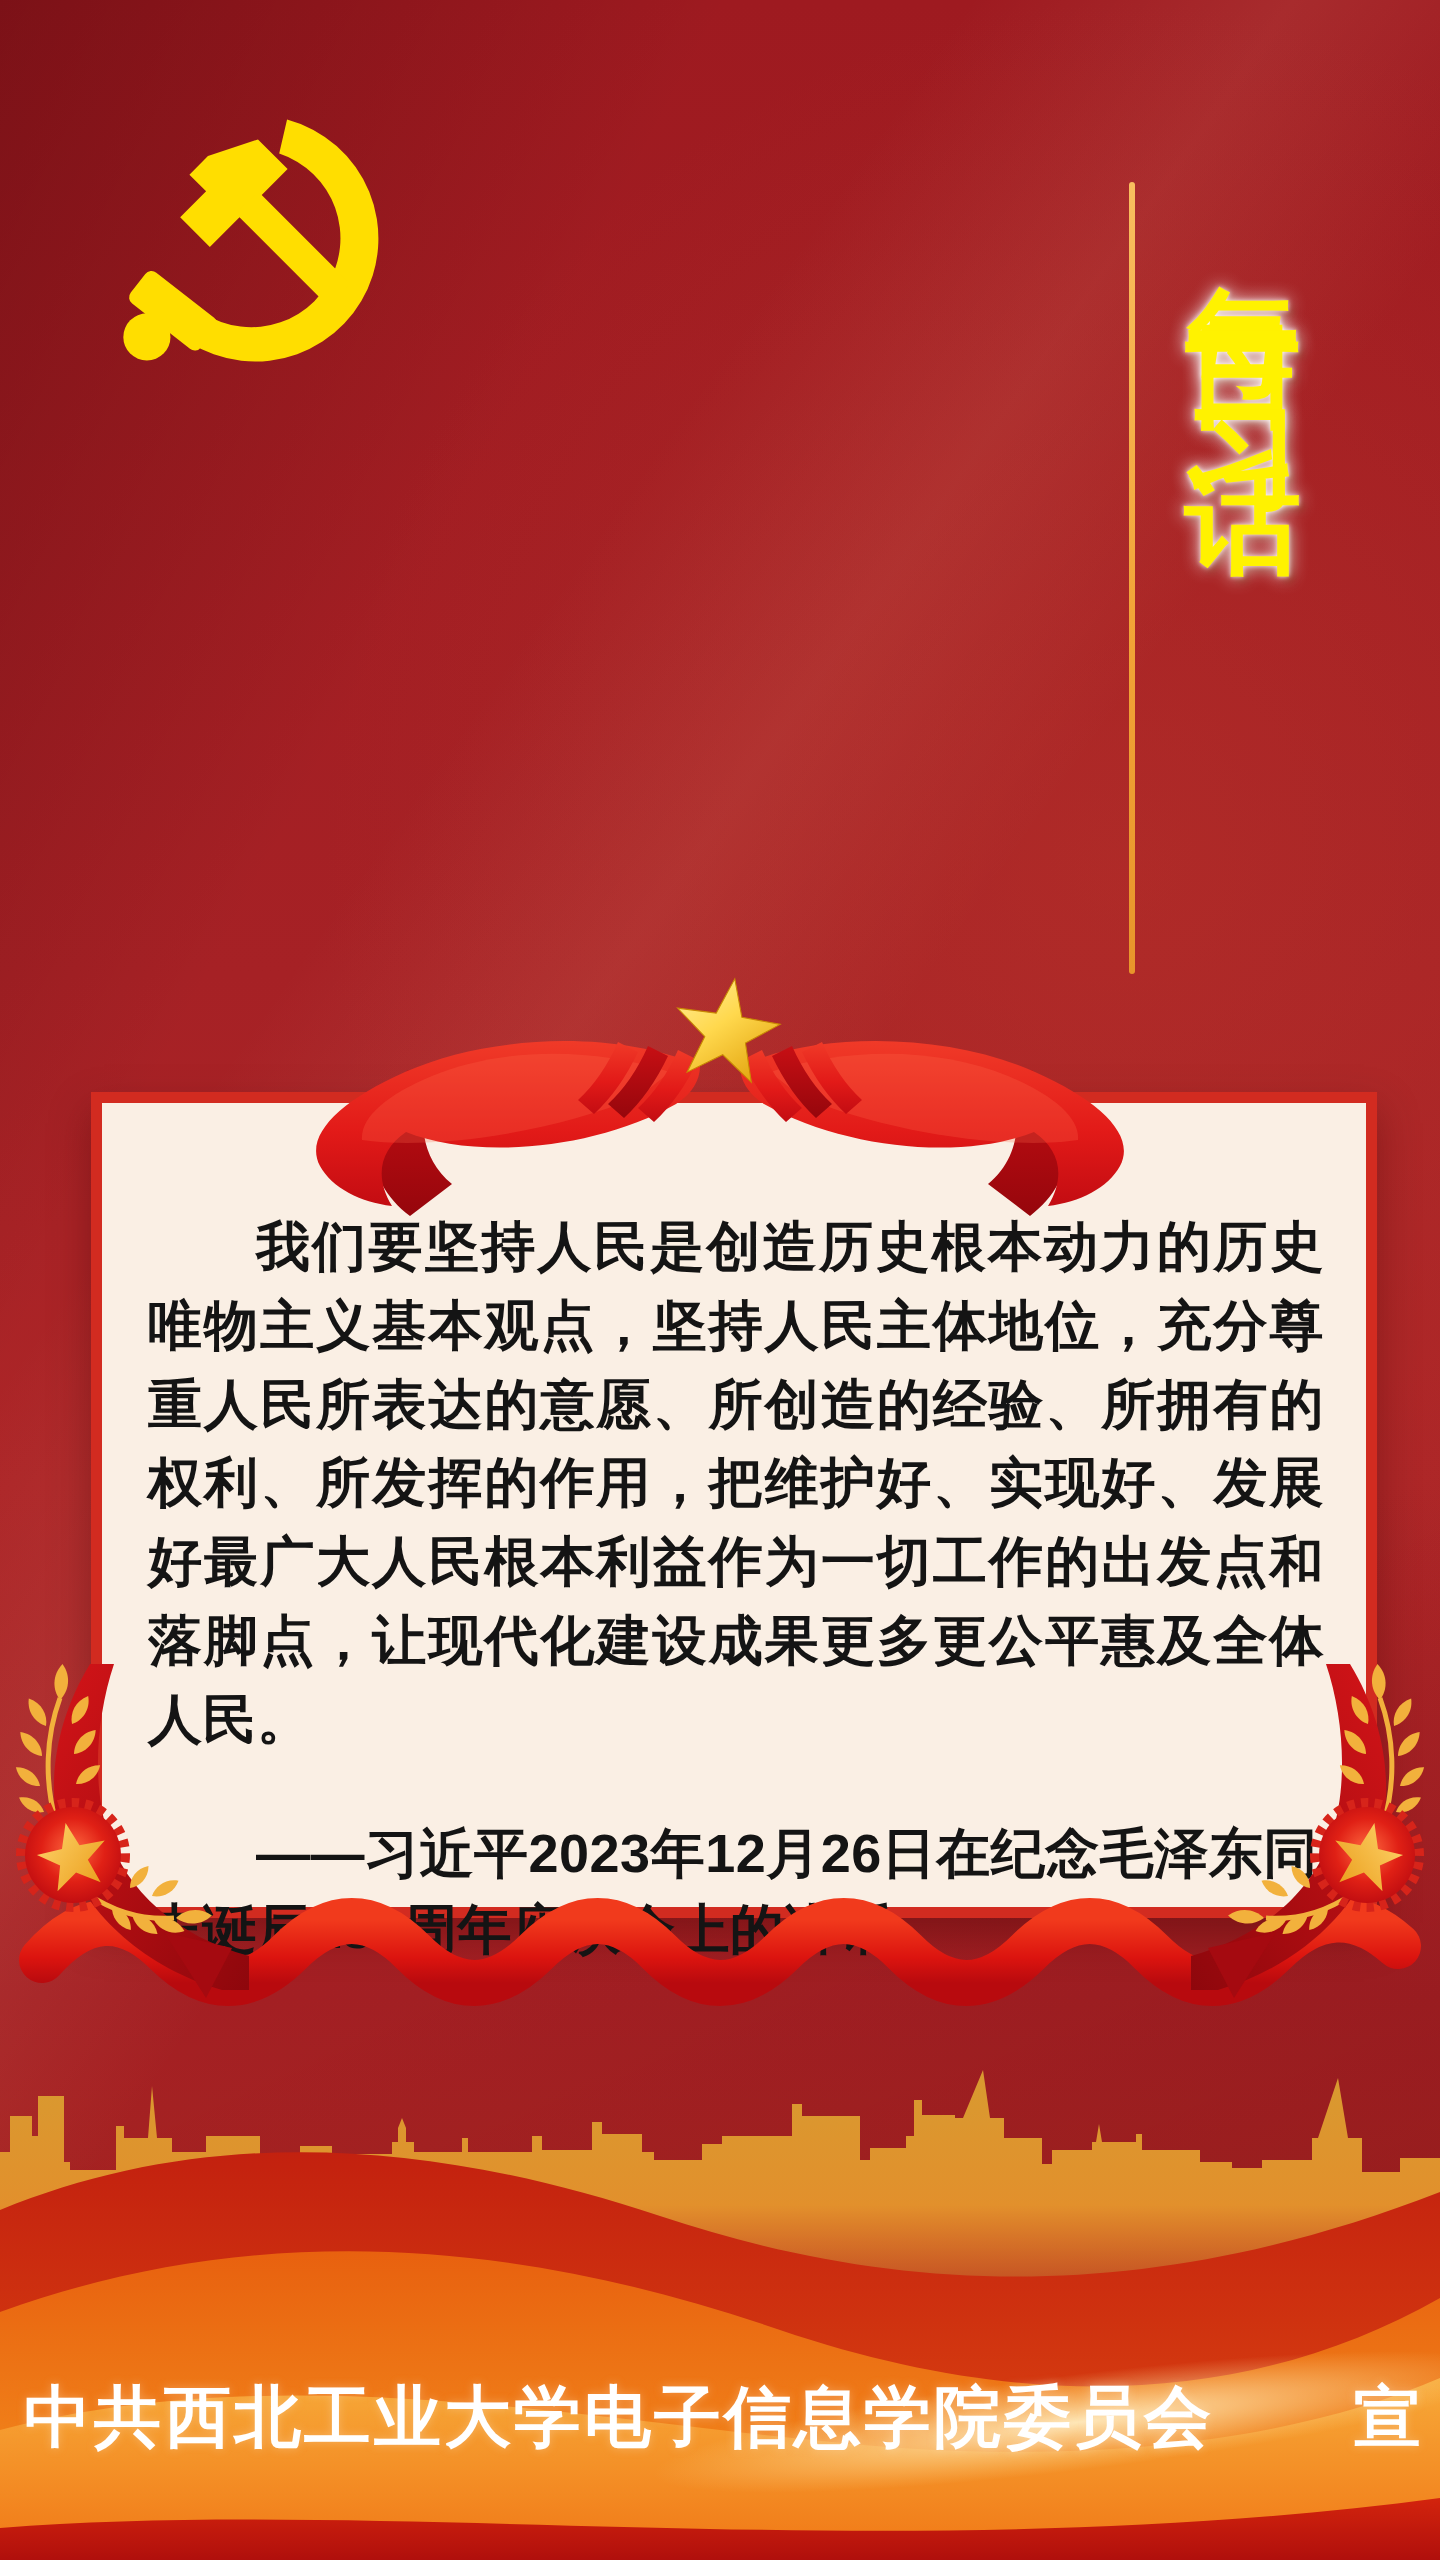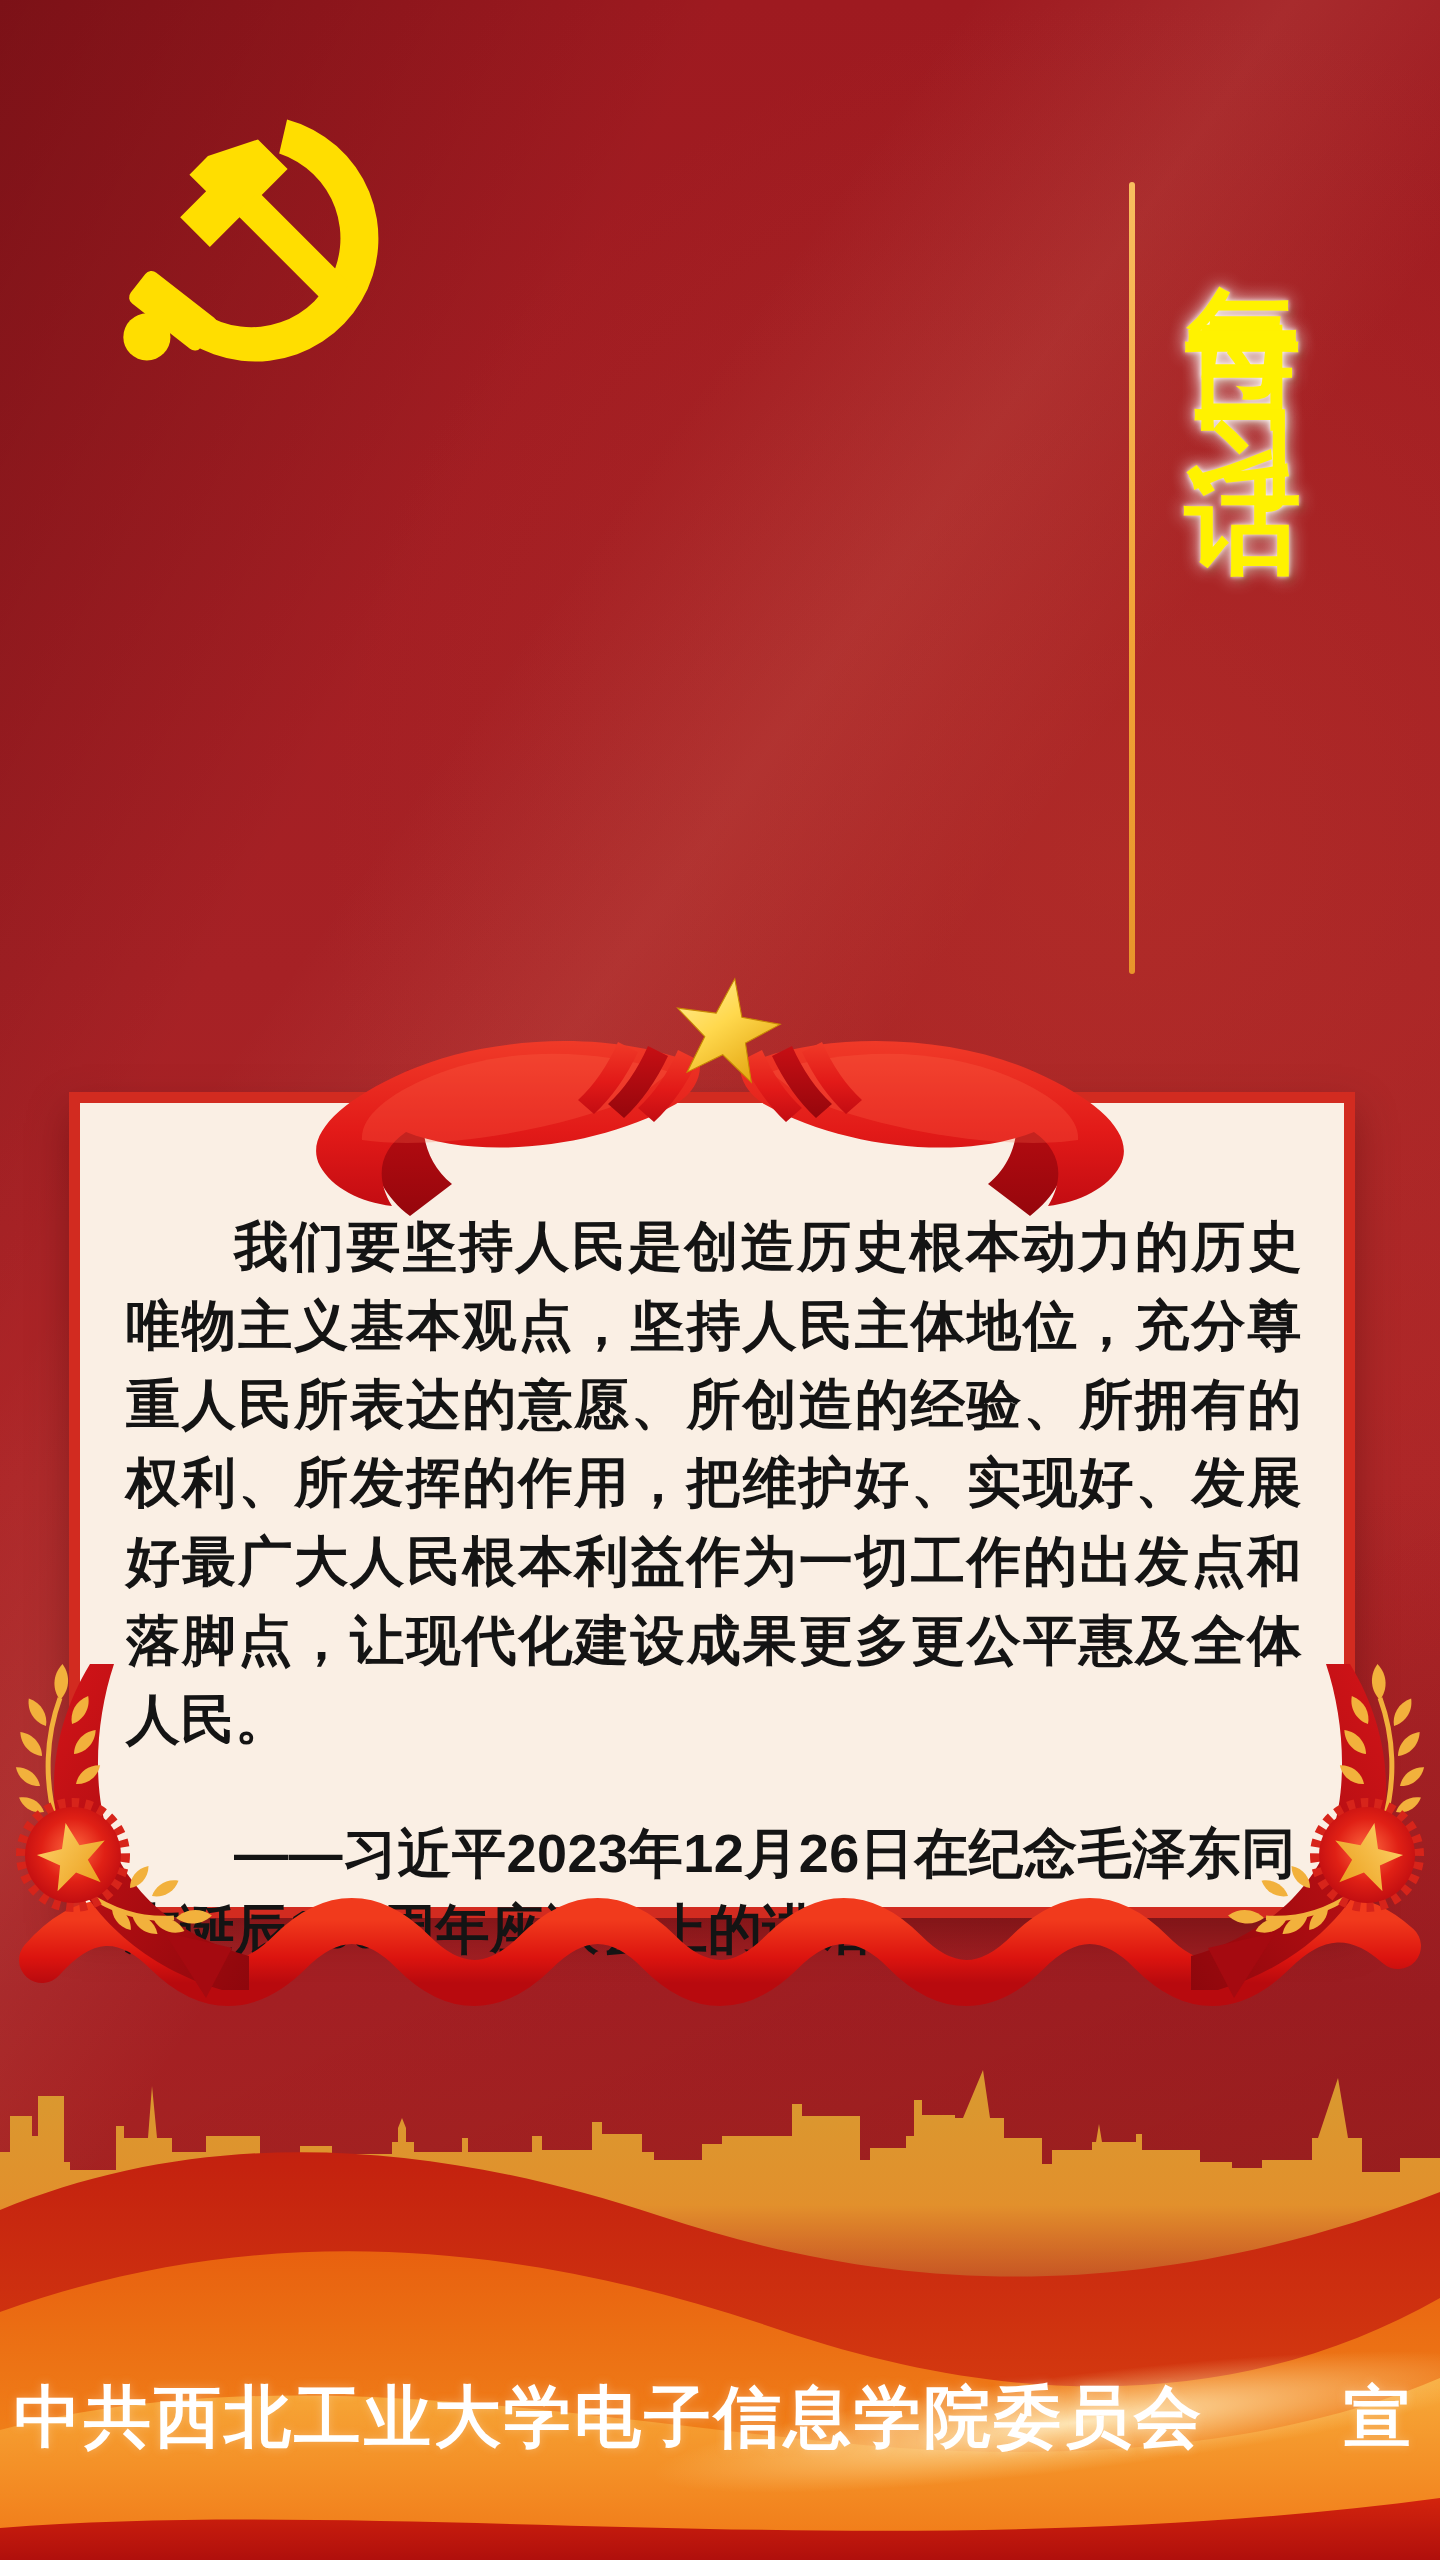--- a/index.html
+++ b/index.html
@@ -32,21 +32,21 @@
     writing-mode:vertical-rl;text-orientation:upright;
     font-size:116px;line-height:1;font-weight:700;letter-spacing:44px;
     color:#FFF200;
     text-shadow:0 0 18px rgba(255,255,255,.95),0 0 5px rgba(255,255,255,.85),5px 6px 7px rgba(120,30,0,.45);
   }
   
   .gold-star{left:672px;top:976px;width:110px;height:104px;z-index:6;transform:rotate(9deg);}
   .ribbon{left:170px;top:1000px;width:1100px;height:235px;z-index:5;}
   
   .card{
-    left:69px;top:1092px;width:1286px;height:826px;z-index:3;box-sizing:border-box;
+    left:91px;top:1092px;width:1286px;height:826px;z-index:3;box-sizing:border-box;
     background:#FAEFE4;border:11px solid #D22B20;
     box-shadow:0 18px 38px rgba(60,0,0,.35);
   }
   .card-inner{position:absolute;inset:0;padding:104px 42px 0 46px;}
   .quote-text{
     margin:0;font-size:54px;line-height:1.46;font-weight:700;
     color:#141414;text-align:justify;text-indent:2em;letter-spacing:.5px;
   }
   .attribution-text{
     margin:56px 0 0 0;font-size:54px;line-height:1.42;font-weight:700;
@@ -56,21 +56,21 @@
   .wavy{left:0;top:1842px;width:1440px;height:215px;z-index:4;}
   
   .ornament{width:255px;height:335px;top:1664px;z-index:6;}
   .ornament.left{left:-6px;}
   .ornament.right{right:-6px;transform:scaleX(-1);}
   
   .skyline{left:0;top:2040px;width:1440px;height:300px;z-index:1;}
   .silk{left:0;top:2100px;width:1440px;height:460px;z-index:2;}
   
   .footer-line{
-    left:0;top:2372px;width:1213px;z-index:7;text-align:center;padding-left:14px;box-sizing:border-box;
+    left:0;top:2372px;width:1213px;z-index:7;text-align:center;padding-left:24px;box-sizing:border-box;
     font-size:67px;font-weight:700;color:#FFFFFF;letter-spacing:3px;
     text-shadow:0 0 10px rgba(255,230,200,.35);
     white-space:pre;
   }
 </style>
 </head>
 <body>
 
 <div id="poster">
 

